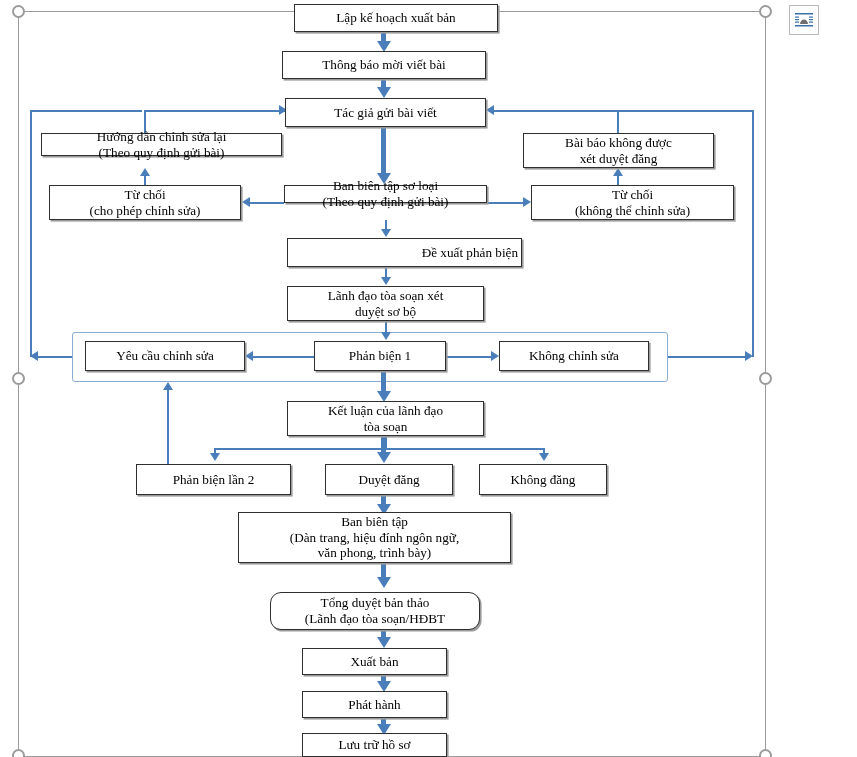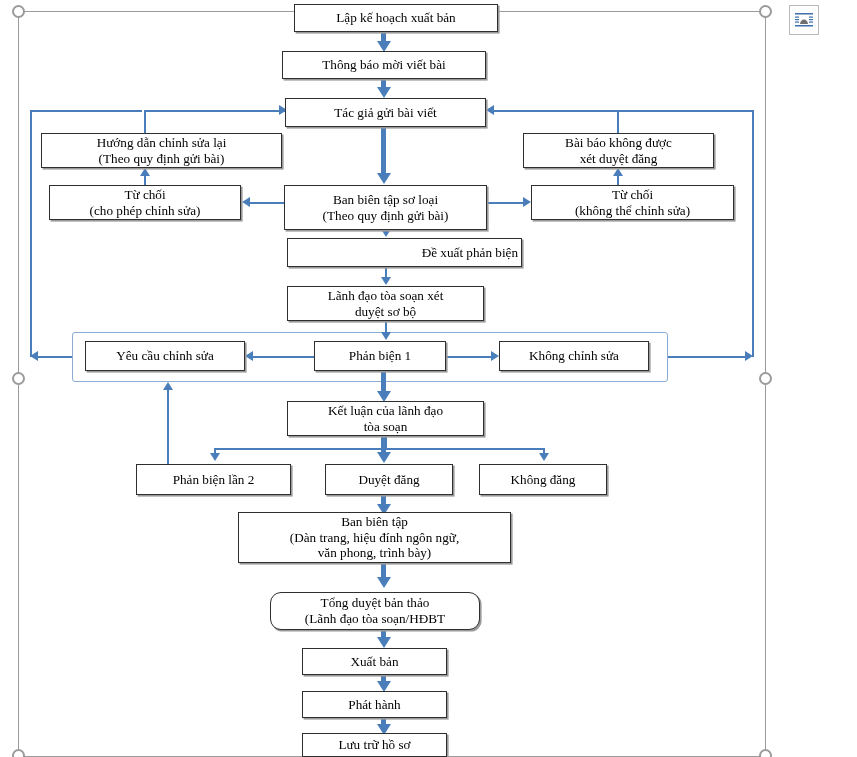--- a/index.html
+++ b/index.html
@@ -172,36 +172,36 @@
     </div>
 
   <div class="node" style="left:282px;top:51px;width:204px;height:28px;">
     <span>Thông báo mời viết bài</span>
     </div>
 
   <div class="node" style="left:285px;top:98px;width:201px;height:29px;">
     <span>Tác giả gửi bài viết</span>
     </div>
 
-  <div class="node" style="left:41px;top:133px;width:241px;height:35px;">
+  <div class="node" style="left:41px;top:133px;width:241px;height:23px;">
     <span>Hướng dẫn chỉnh sửa lại
 (Theo quy định gửi bài)</span>
     </div>
 
   <div class="node" style="left:523px;top:133px;width:191px;height:35px;">
     <span>Bài báo không được
 xét duyệt đăng</span>
     </div>
 
   <div class="node" style="left:49px;top:185px;width:192px;height:35px;">
     <span>Từ chối
 (cho phép chỉnh sửa)</span>
     </div>
 
-  <div class="node" style="left:284px;top:185px;width:203px;height:45px;">
+  <div class="node" style="left:284px;top:185px;width:203px;height:18px;">
     <span>Ban biên tập sơ loại
 (Theo quy định gửi bài)</span>
     </div>
 
   <div class="node" style="left:531px;top:185px;width:203px;height:35px;">
     <span>Từ chối
 (không thể chỉnh sửa)</span>
     </div>
 
   <div class="node" style="left:287px;top:238px;width:235px;height:29px;text-align:right;">

